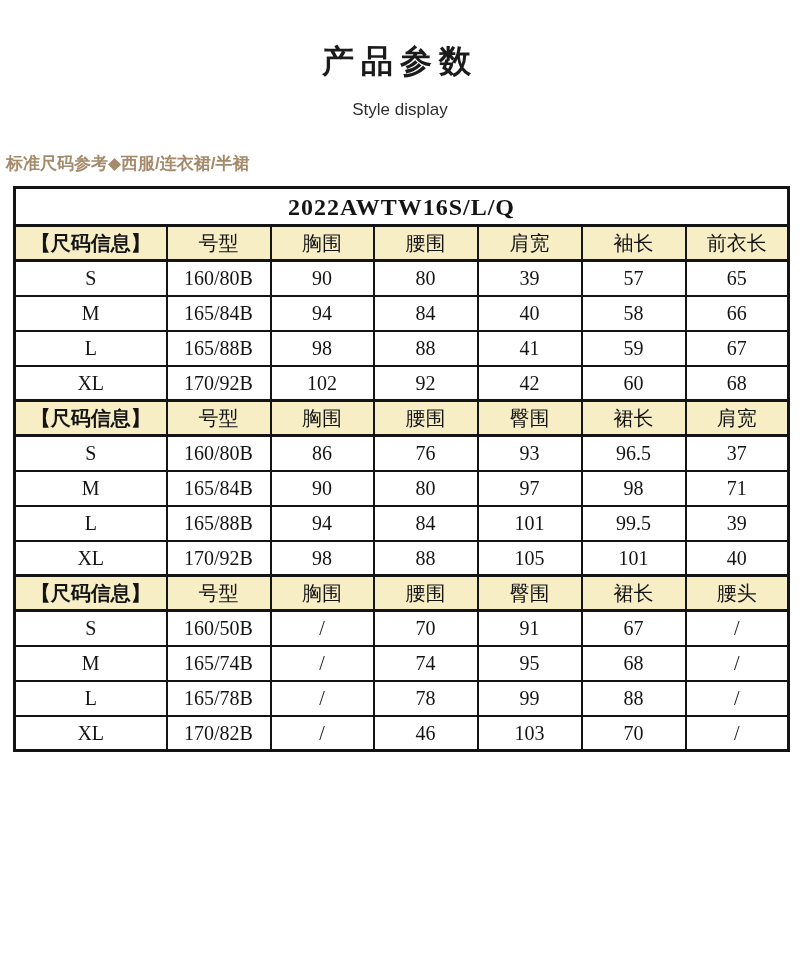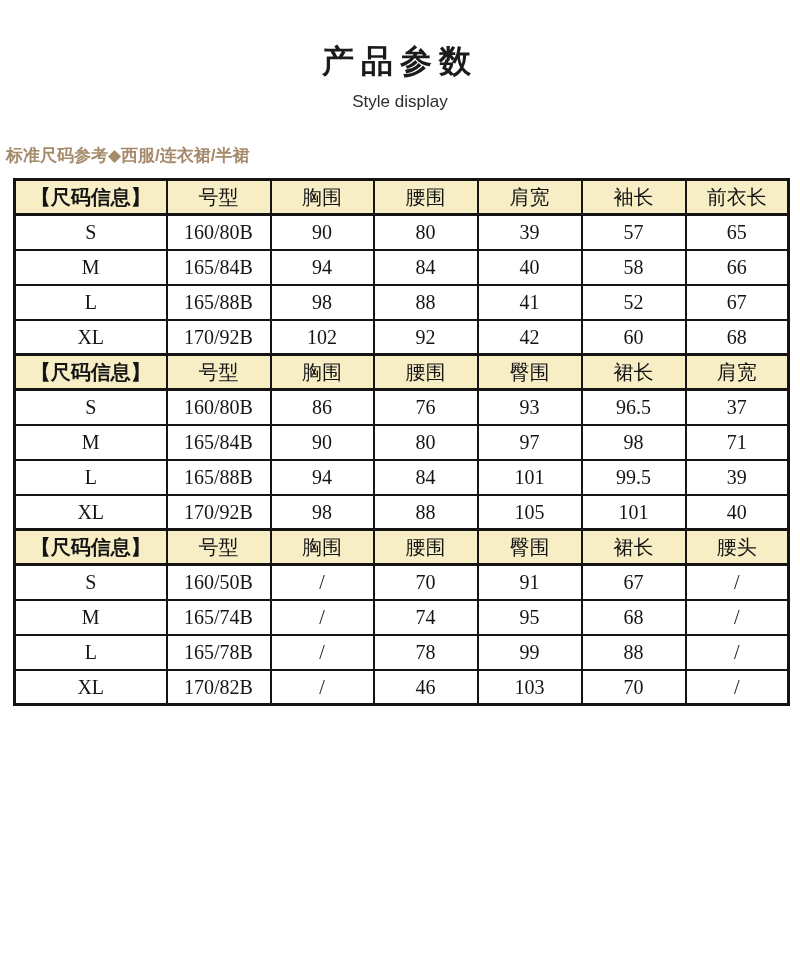--- a/index.html
+++ b/index.html
@@ -9,21 +9,21 @@
   }
   *{box-sizing:border-box;}
   html,body{margin:0;padding:0;}
   body{
     width:800px;height:968px;
     background:#ffffff;
     font-family:"Liberation Serif","DejaVu Serif",serif;
     color:#141414;
   }
   .main-title{
-    margin:40px 0 8px 0;
+    margin:40px 0 16px 0;
     text-align:center;
     font-family:"Liberation Sans","DejaVu Sans",sans-serif;
     font-size:32px;
     font-weight:700;
     letter-spacing:7px;
     color:#1b1b1b;
   }
   .subtitle{
     margin-top:5px;
     text-align:center;
@@ -89,20 +89,23 @@
     <colgroup>
       <col style="width:152px">
       <col style="width:104px">
       <col style="width:103px">
       <col style="width:104px">
       <col style="width:104px">
       <col style="width:104px">
       <col style="width:103px">
     </colgroup>
     <tbody>
+        <tr class="model-row">
+          <td colspan="7">2022AWTW16S/L/Q</td>
+        </tr>
         <tr class="head-row">
           <td>【尺码信息】</td>
           <td>号型</td>
           <td>胸围</td>
           <td>腰围</td>
           <td>肩宽</td>
           <td>袖长</td>
           <td>前衣长</td>
         </tr>
         <tr>
@@ -122,21 +125,21 @@
           <td>40</td>
           <td>58</td>
           <td>66</td>
         </tr>
         <tr>
           <td>L</td>
           <td>165/88B</td>
           <td>98</td>
           <td>88</td>
           <td>41</td>
-          <td>52</td>
+          <td>59</td>
           <td>67</td>
         </tr>
         <tr>
           <td>XL</td>
           <td>170/92B</td>
           <td>102</td>
           <td>92</td>
           <td>42</td>
           <td>60</td>
           <td>68</td>

